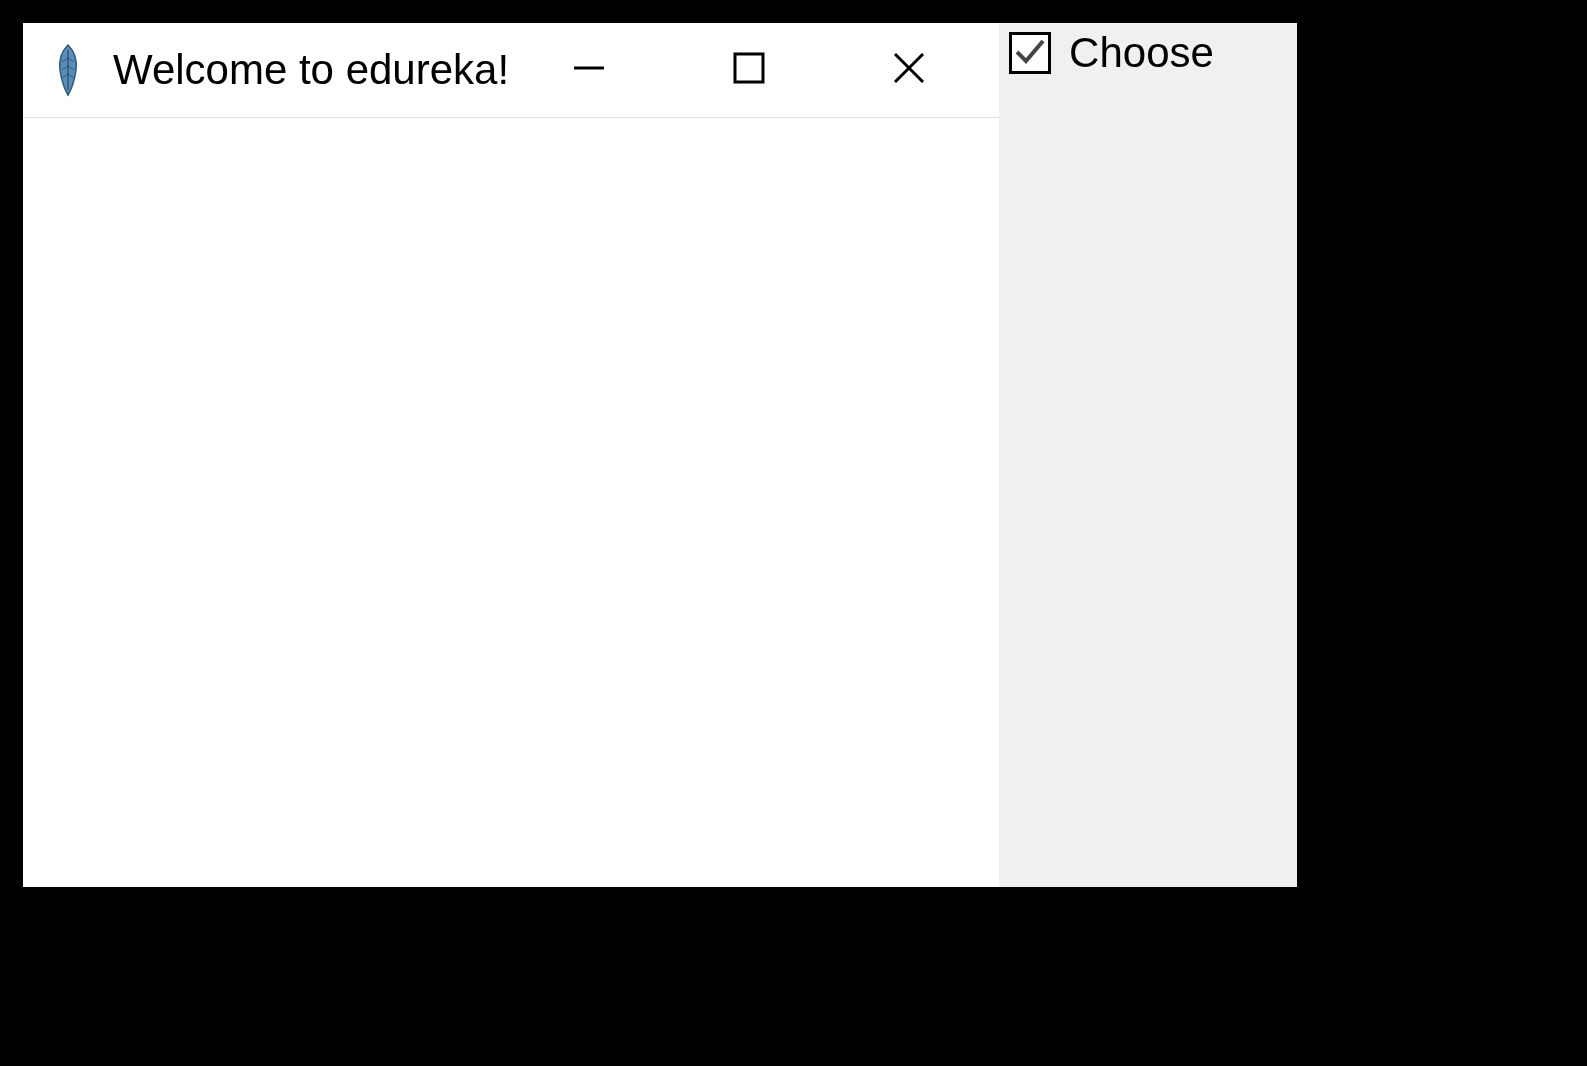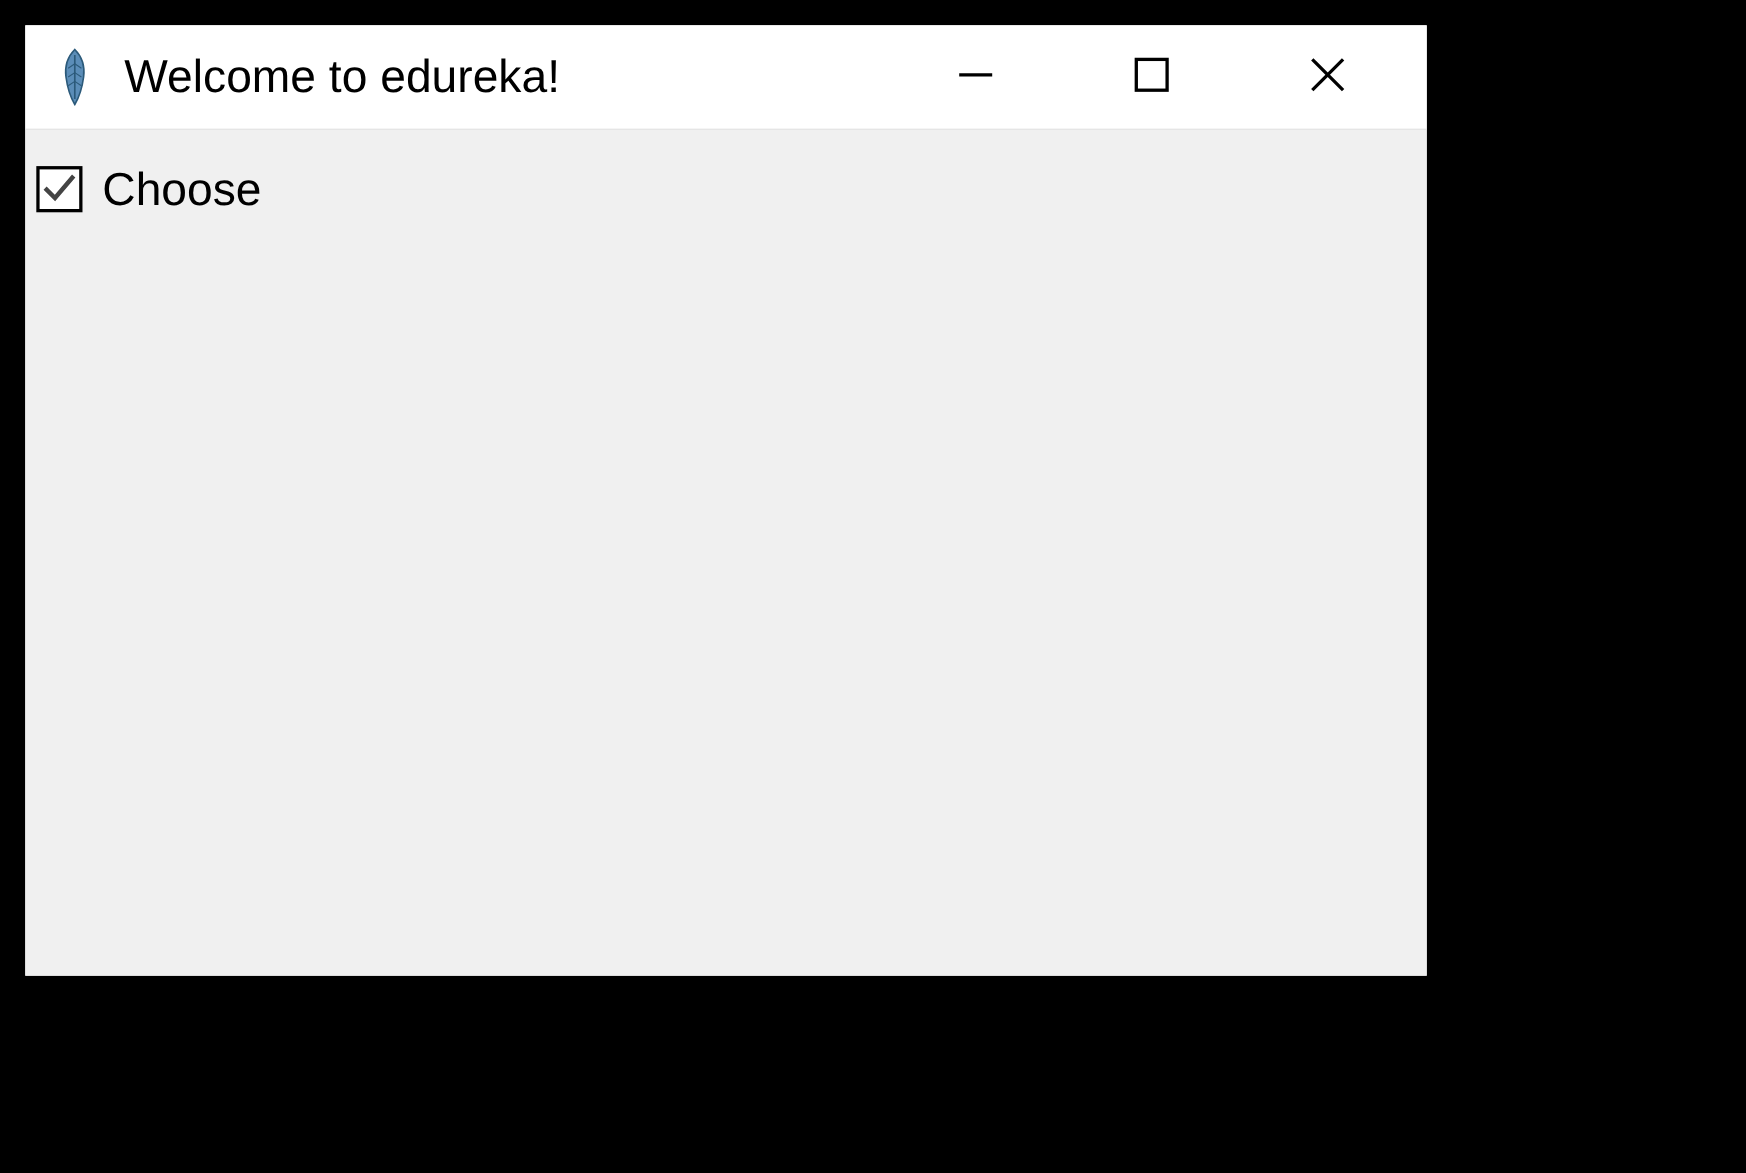--- a/index.html
+++ b/index.html
@@ -15,21 +15,20 @@
       justify-content: flex-start;
       padding: 20px;
     }
     .window {
       width: 1280px;
       height: 870px;
       background: #fff;
       border: 3px solid #000;
       box-shadow: 8px 8px 16px rgba(0,0,0,0.6);
       display: flex;
-      flex-direction: column;
     }
     .titlebar {
       height: 95px;
       background: #fff;
       display: flex;
       align-items: center;
       padding: 0 10px;
       border-bottom: 1px solid #ddd;
     }
     .tk-icon {
@@ -61,21 +60,21 @@
     .window-control svg {
       width: 40px;
       height: 40px;
       stroke: #000;
       stroke-width: 3;
       fill: none;
     }
     .client-area {
       flex-grow: 1;
       background: #f0f0f0;
-      padding: 30px 10px;
+      padding: 6px 10px;
     }
     .checkbutton {
       display: inline-flex;
       align-items: center;
       gap: 18px;
       cursor: pointer;
       user-select: none;
     }
     .checkbox-box {
       width: 42px;

